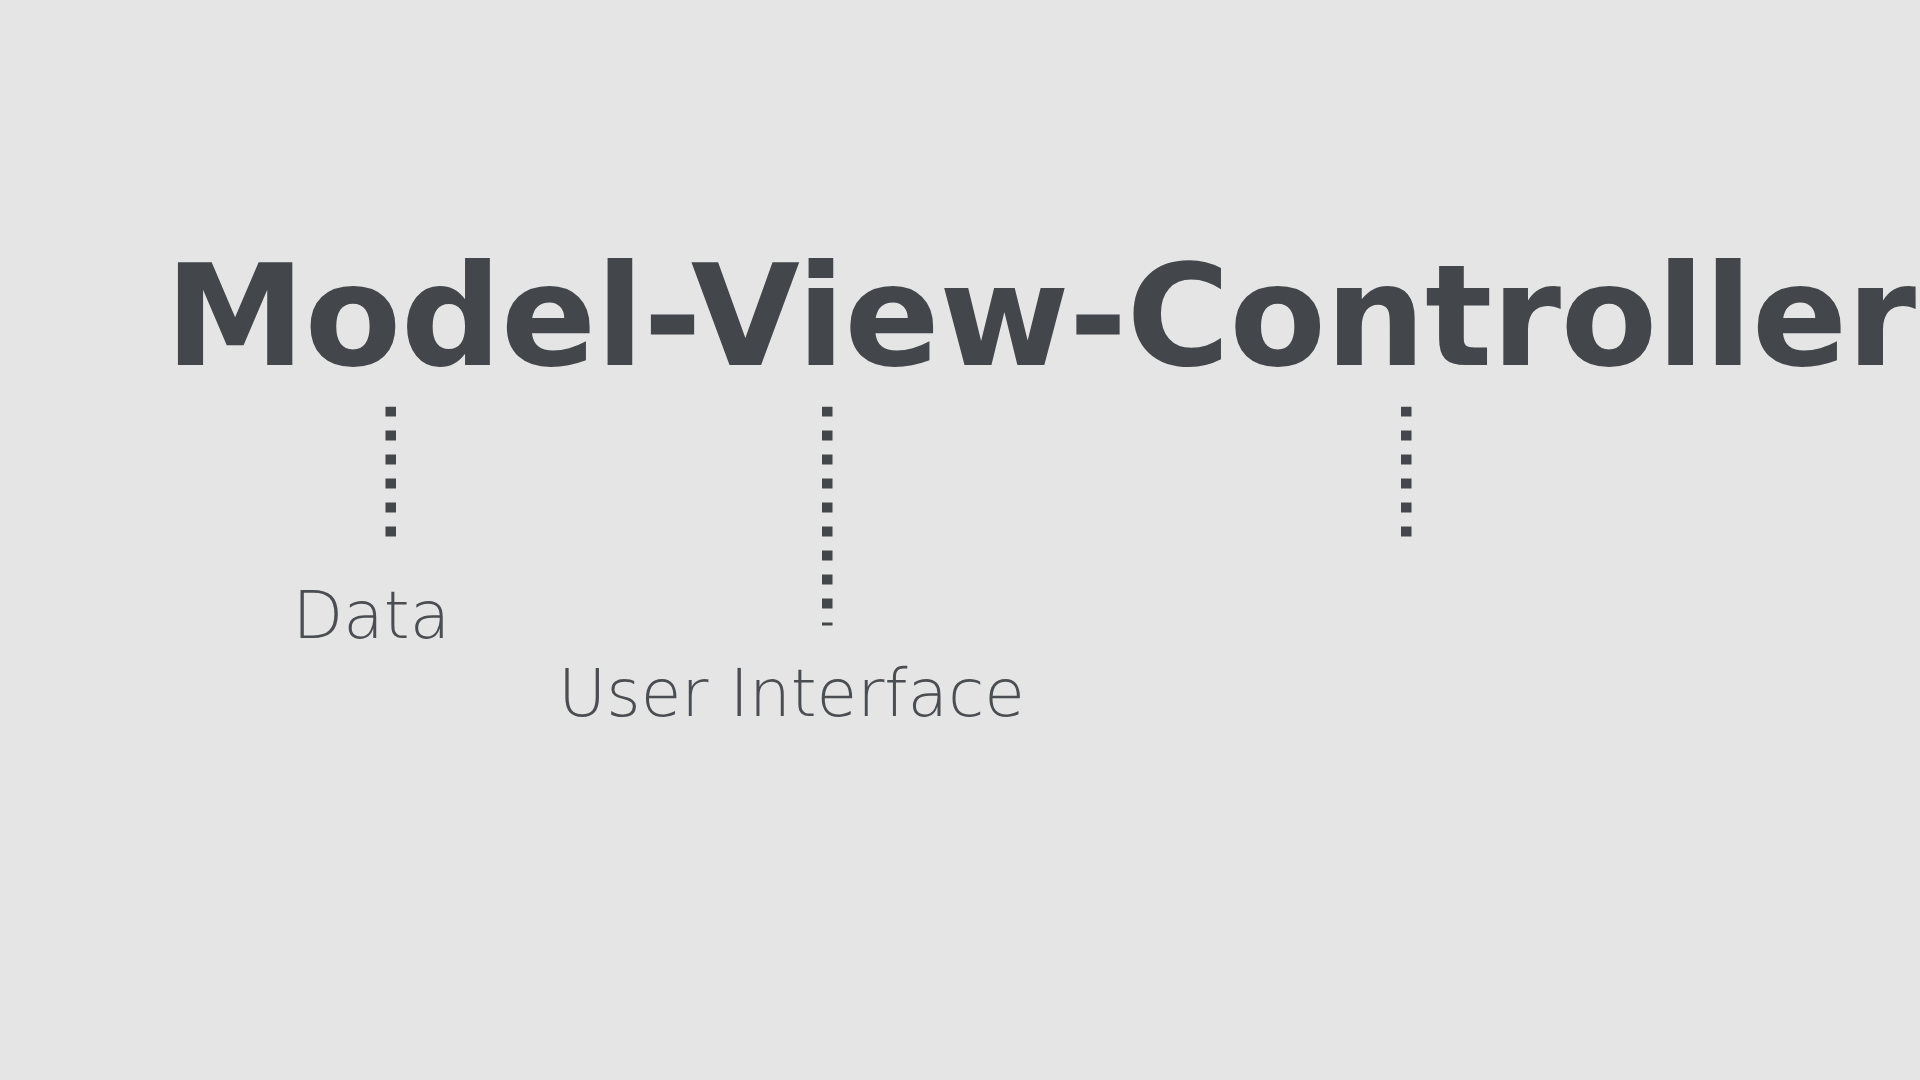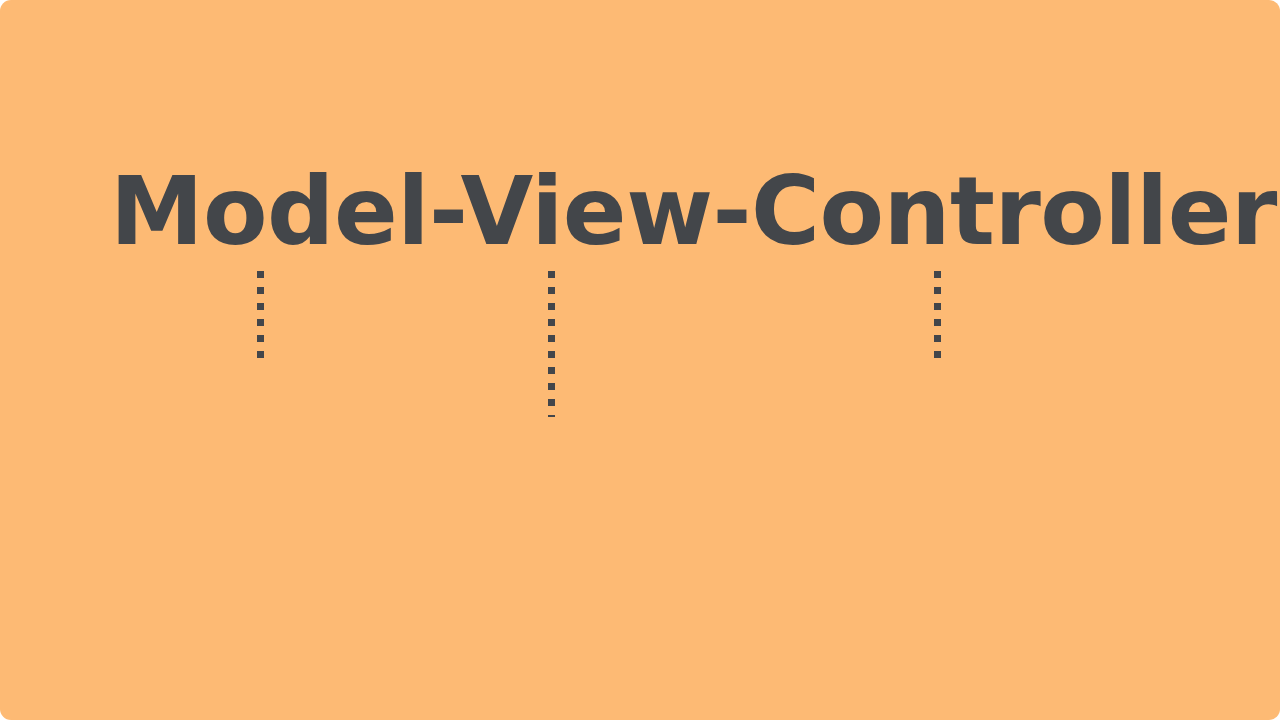--- a/index.html
+++ b/index.html
@@ -11,22 +11,21 @@
     width: 1280px;
     height: 720px;
     background: #ffffff;
     font-family: "DejaVu Sans", sans-serif;
     overflow: hidden;
   }
   .slide {
     position: relative;
     width: 1280px;
     height: 720px;
-    background: #fdba74;
-    border-radius: 11px;
+    background: #e5e5e5;
   }
 
   
   .title {
     position: absolute;
     left: 110px;
     top: 160px;
     font-family: "DejaVu Sans", sans-serif;
     font-size: 94px;
     font-weight: 700;
@@ -94,16 +93,18 @@
 <div class="slide">
 
   <div class="title">Model-View-Controller</div>
 
   <div class="connector connector-left"></div>
 
   <div class="connector connector-middle"></div>
 
   <div class="connector connector-right"></div>
 
+  <div class="label label-data">Data</div>
 
+  <div class="label label-ui">User Interface</div>
 
 
 </div>
 
 </body></html>

